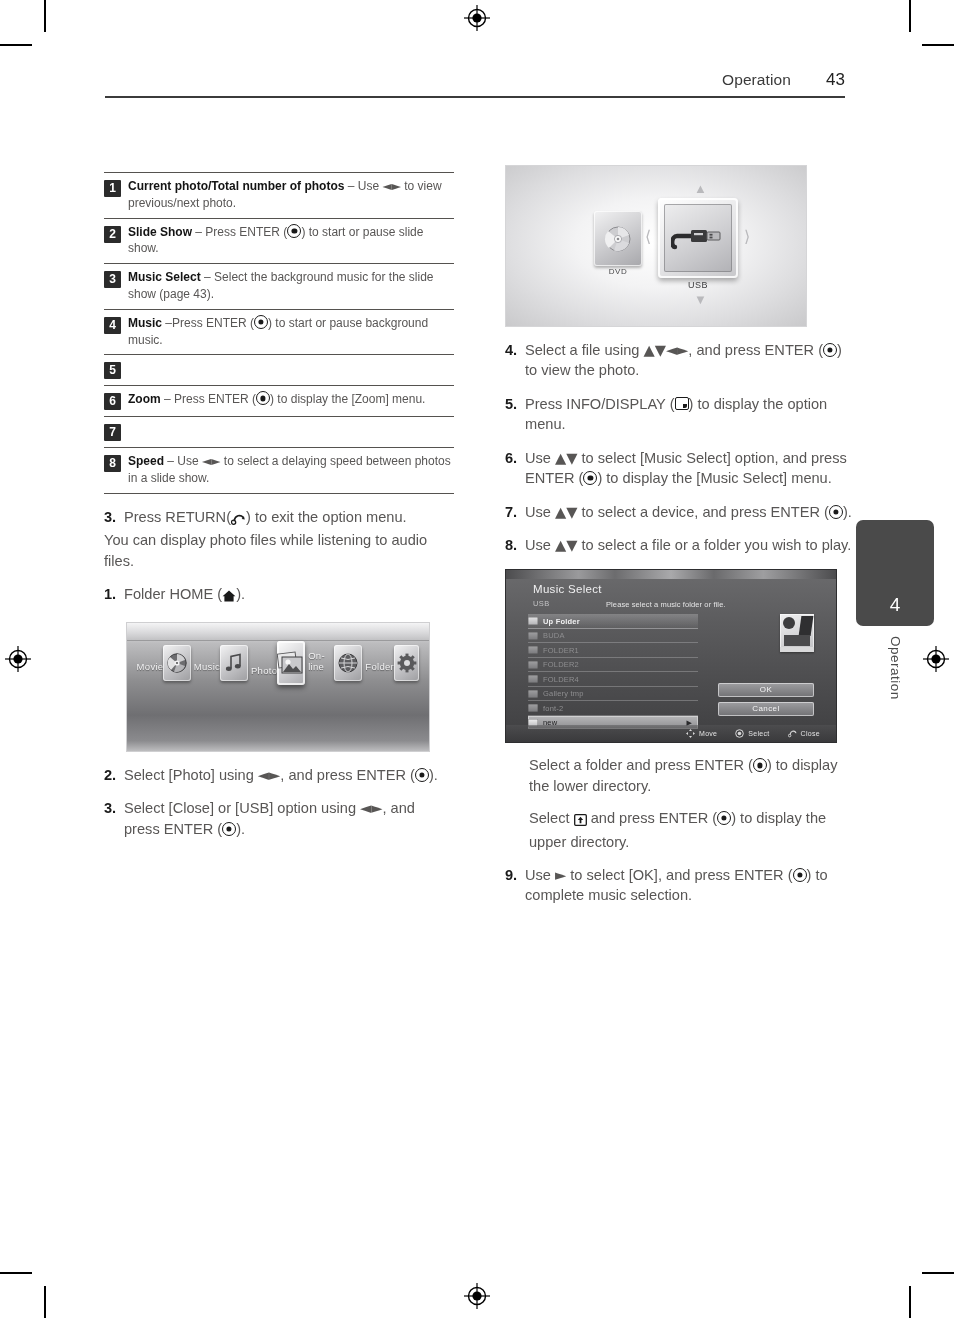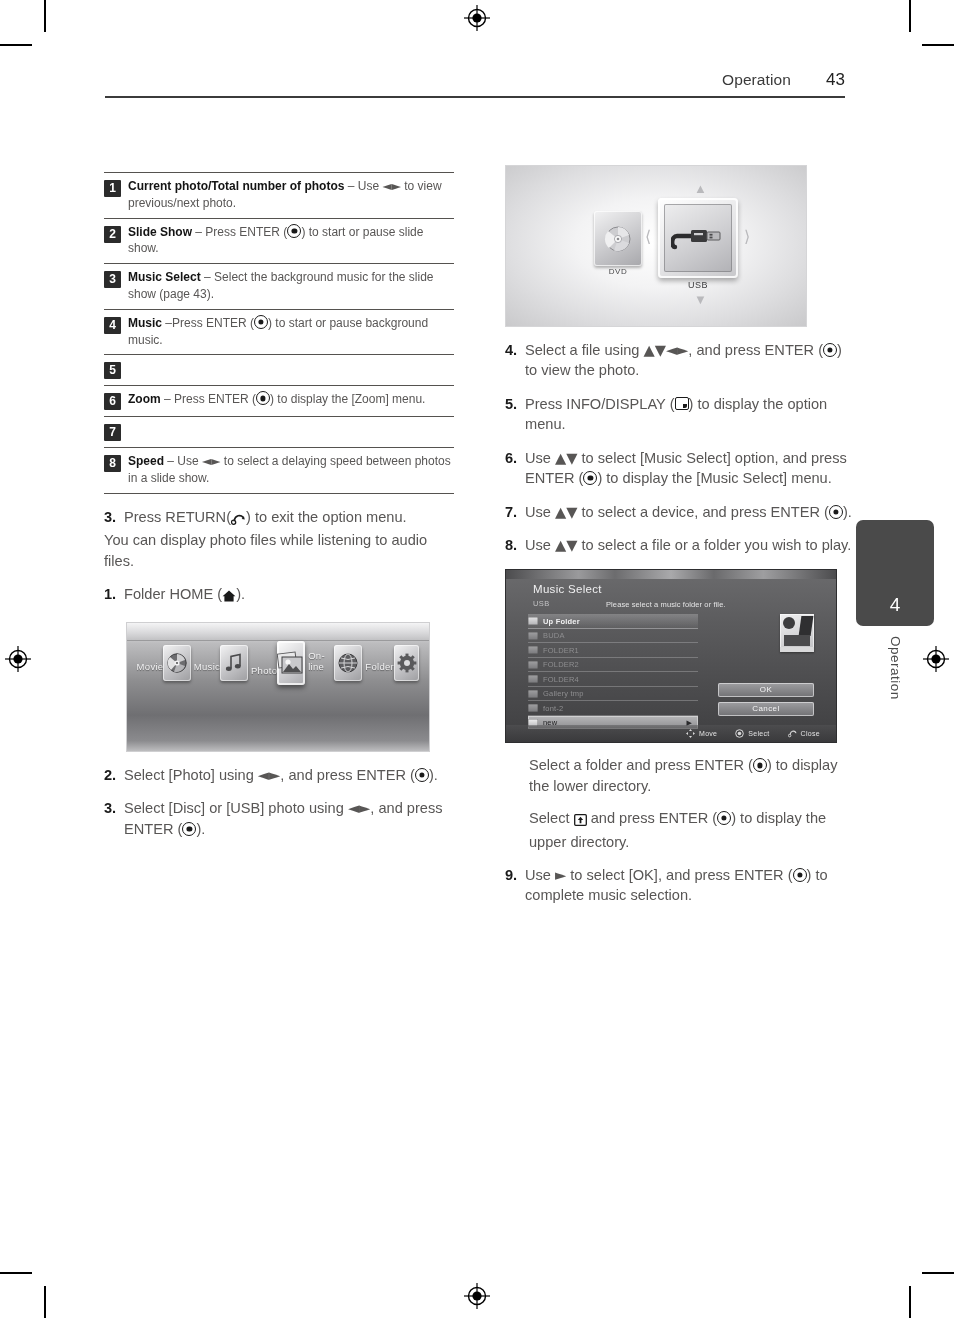--- a/index.html
+++ b/index.html
@@ -467,21 +467,21 @@
     </div>
   </div>
 
   <div class="step">
     <span class="step-num">2.</span>
     <span class="step-body"><span>Select [Photo] using </span><span class="ico">◄►</span><span>, and press ENTER (</span><span class="enter"></span><span>).</span></span>
   </div>
 
   <div class="step">
     <span class="step-num">3.</span>
-    <span class="step-body"><span>Select [Disc] or [USB] photo using </span><span class="ico">◄►</span><span>, and press ENTER (</span><span class="enter"></span><span>).</span></span>
+    <span class="step-body"><span>Select [Close] or [USB] option using </span><span class="ico">◄►</span><span>, and press ENTER (</span><span class="enter"></span><span>).</span></span>
   </div>
 
 </div>
 
 <div class="col-right">
 
   <div class="shot shot-dev">
     <div class="dev-inner">
       <div class="dev-arrow up">▲</div>
       <div class="dev-arrow down">▼</div>

